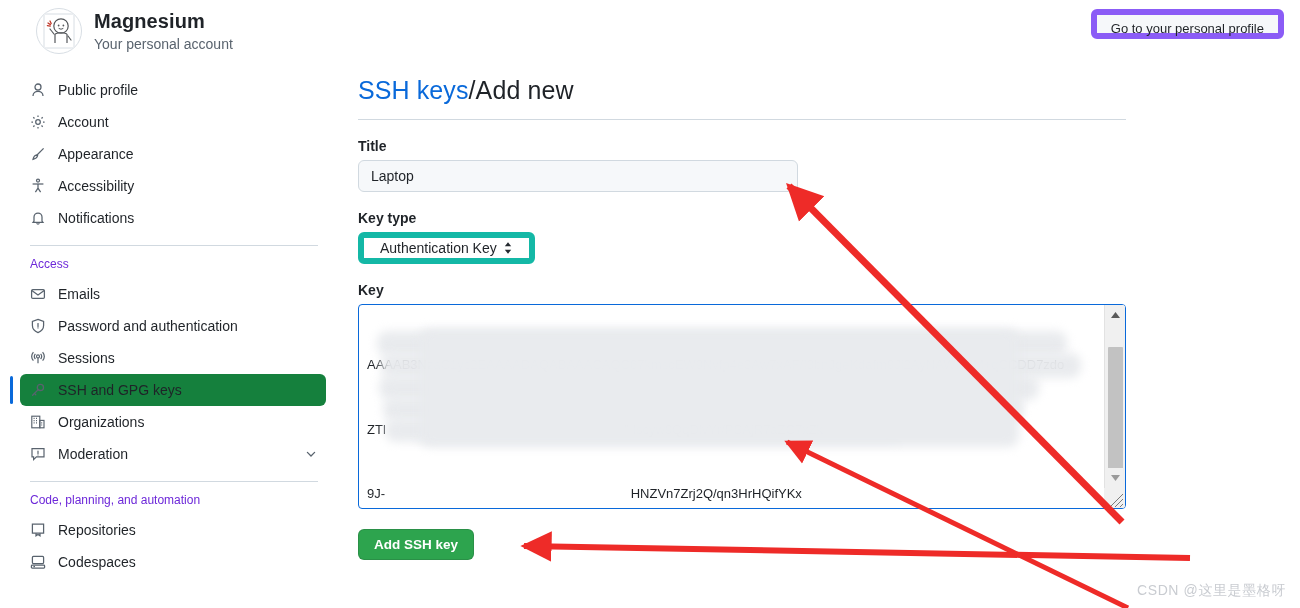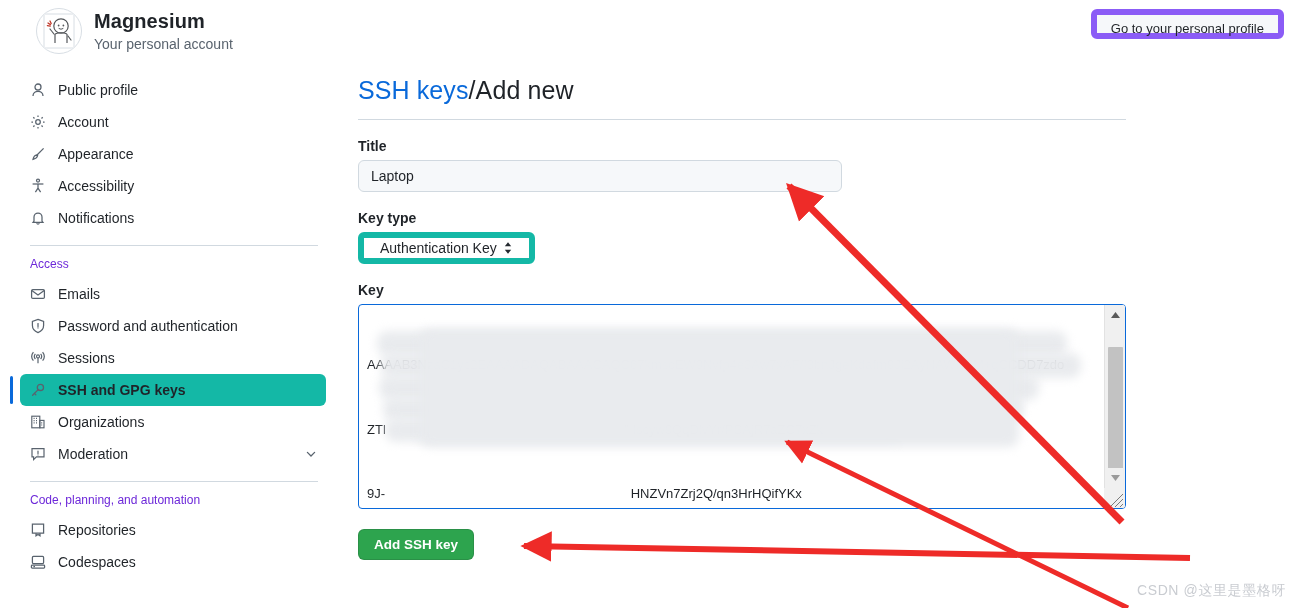--- a/index.html
+++ b/index.html
@@ -32,21 +32,21 @@
   .acct-sub { font-size: 14px; color: #59636e; margin-top: 3px; }
 
   .nav { margin-top: 20px; padding: 0 14px 0 20px; }
   .nav-item {
     display: flex; align-items: center; gap: 12px;
     height: 32px; padding: 0 8px 0 10px; margin: 0 0 0 0;
     border-radius: 6px; font-size: 14px; color: #1f2328;
     position: relative; cursor: pointer;
   }
   .nav-item + .nav-item { margin-top: 0px; }
-  .nav-item.selected { background: #14b8a6; font-weight: bold; }
+  .nav-item.selected { background: #15803d; font-weight: normal; }
   .nav-item.selected::before {
     content: ""; position: absolute; left: -10px; top: 2px;
     width: 3px; height: 28px; background: #0969da; border-radius: 3px;
   }
   .nav-ico { width: 16px; height: 16px; flex: 0 0 16px; display: block; color: #59636e; }
   .nav-ico svg { display: block; }
   .nav-label { white-space: nowrap; }
   .nav-chev { margin-left: auto; width: 14px; height: 14px; color: #59636e; }
   .nav-sep { height: 1px; background: #d1d9e0; margin: 11px 8px 11px 10px; }
   .nav-head {
@@ -67,21 +67,21 @@
   
   #main { position: absolute; left: 358px; top: 0; width: 780px; }
   .page-title { font-size: 25px; margin: 76px 0 0 0; font-weight: normal; letter-spacing: .1px; }
   .page-title a { color: #0969da; text-decoration: none; }
   .page-title .sep { color: #1f2328; }
   .page-title .cur { color: #1f2328; }
   .title-rule { height: 1px; background: #d1d9e0; margin: 14px 0 0 0; width: 768px; }
 
   .fld-label { font-size: 14px; font-weight: bold; margin: 18px 0 6px 0; }
   #title-input {
-    display: block; width: 484px; height: 32px;
+    display: block; width: 440px; height: 32px;
     border: 1px solid #d1d9e0; border-radius: 6px;
     background: #f6f8fa; color: #1f2328;
     padding: 0 12px; font-size: 14px; font-family: inherit;
     outline: none;
   }
   #key-type {
     display: inline-flex; align-items: center; gap: 6px;
     height: 32px; padding: 0 16px;
     border: 6px solid #14b8a6; border-radius: 6px;
     background: #fff; font-size: 14px; cursor: pointer;

